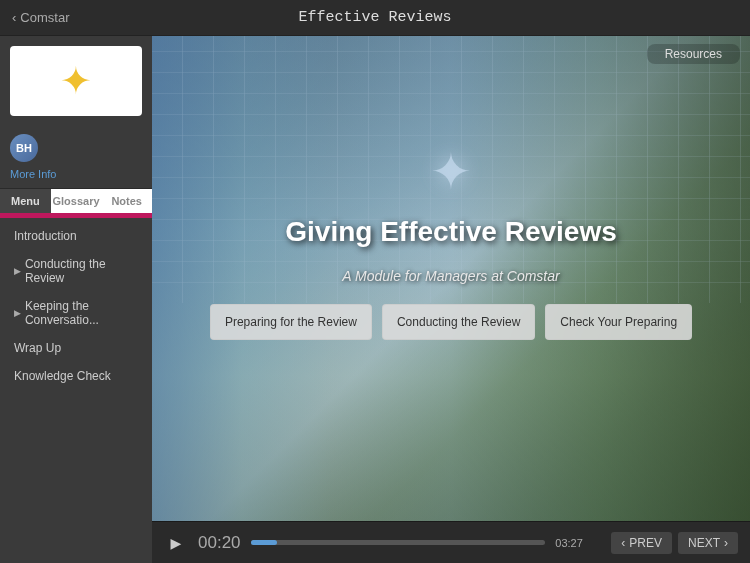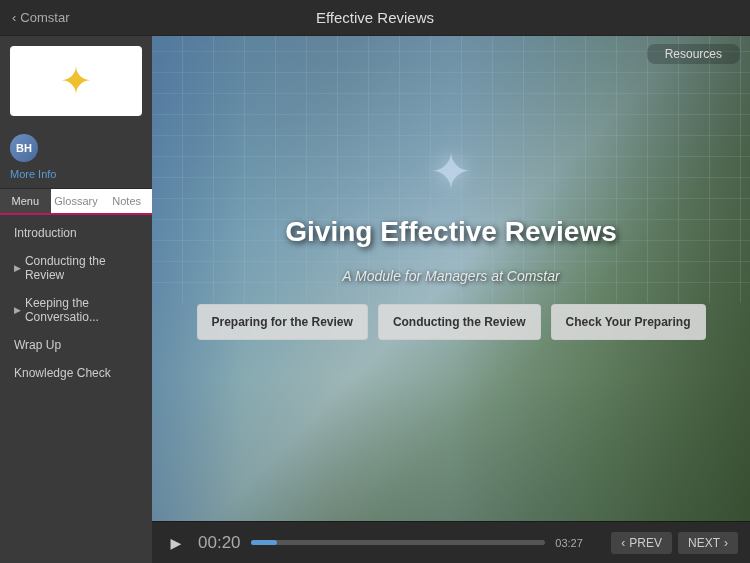--- a/index.html
+++ b/index.html
@@ -31,20 +31,21 @@
       align-items: center;
       color: #aaa;
       font-size: 13px;
       cursor: pointer;
       gap: 4px;
     }
     .top-header .title {
       color: #ddd;
       font-size: 15px;
       font-weight: 500;
+      font-family: Liberation Mono, monospace;
     }
 
     
     .main-area {
       display: flex;
       flex: 1;
       overflow: hidden;
     }
 
     
@@ -104,21 +105,22 @@
       padding: 2px 10px 8px 10px;
       color: #5b9bd5;
       font-size: 11px;
       cursor: pointer;
     }
 
     
     .sidebar-tabs {
       display: flex;
       border-top: 1px solid #2a2a2a;
-      border-bottom: 2px solid #be185d;
+      border-bottom: 5px solid #be185d;
+      font-weight: bold;
     }
     .sidebar-tab {
       flex: 1;
       text-align: center;
       padding: 6px 0;
       font-size: 11px;
       cursor: pointer;
     }
     .sidebar-tab.active {
       color: #ddd;
@@ -281,21 +283,21 @@
       z-index: 2;
       display: flex;
       gap: 10px;
     }
     .slide-btn {
       background: rgba(220,220,220,0.88);
       border: 1px solid rgba(200,200,200,0.6);
       border-radius: 4px;
       padding: 10px 14px;
       font-size: 12px;
-      font-weight: 700;
+      font-weight: 400;
       color: #333;
       cursor: pointer;
       text-align: center;
       min-width: 110px;
       backdrop-filter: blur(2px);
     }
 
     
     .bottom-controls {
       height: 42px;

